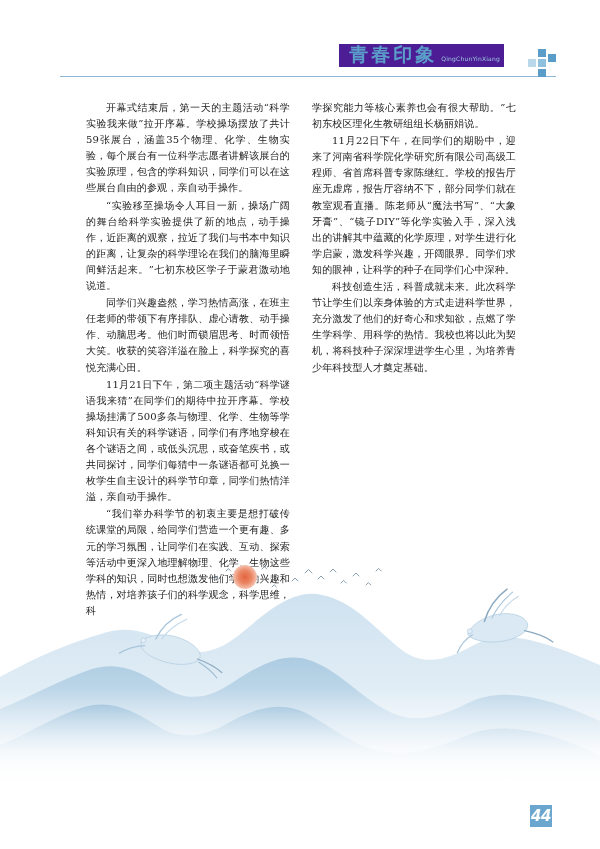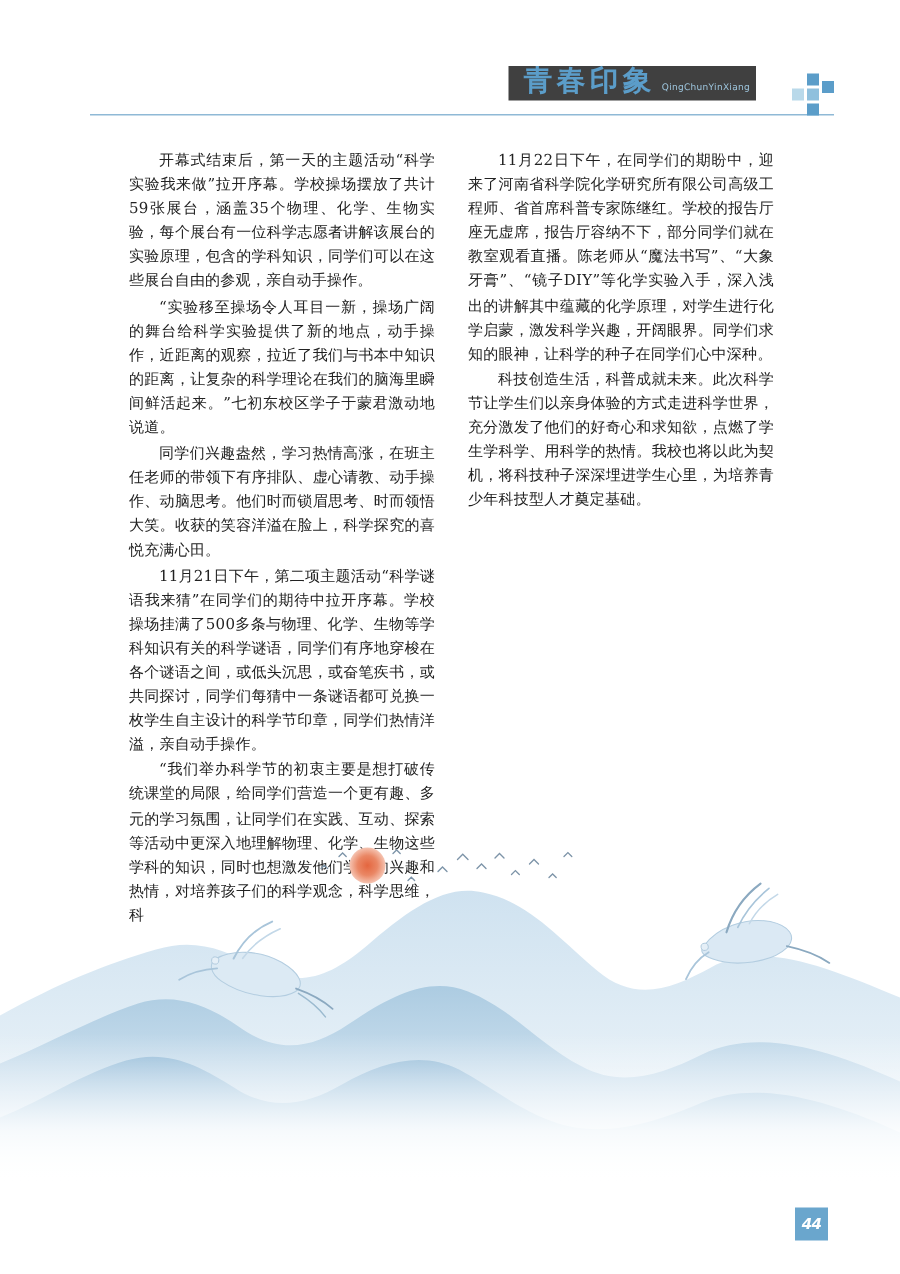--- a/index.html
+++ b/index.html
@@ -32,21 +32,21 @@
     height: 1px;
     background: #8fb9d6;
   }
   .header-brand {
     position: absolute;
     right: 52px;
     top: -2px;
     display: flex;
     align-items: flex-end;
     gap: 4px;
-    background: #404040;
+    background: #4c1d95;
     padding: 0 4px 2px 10px;
   }
   .brand-cn {
     font-family: "DejaVu Sans", sans-serif;
     font-size: 19px;
     font-weight: bold;
     letter-spacing: 3px;
     color: #5b9dc9;
     line-height: 1.1;
   }
@@ -112,21 +112,21 @@
   
   .page-number {
     position: absolute;
     right: 48px;
     bottom: 22px;
     width: 22px;
     height: 22px;
     background: #6aa6cd;
     color: #ffffff;
     font-family: "DejaVu Sans", sans-serif;
-    font-size: 10px;
+    font-size: 15px;
     font-weight: bold;
     font-style: italic;
     display: flex;
     align-items: center;
     justify-content: center;
     letter-spacing: -0.5px;
   }
 </style>
 </head>
 <body>
@@ -150,20 +150,21 @@
 
   <div class="columns">
     <div class="col">
       <p>开幕式结束后，第一天的主题活动“科学实验我来做”拉开序幕。学校操场摆放了共计59张展台，涵盖35个物理、化学、生物实验，每个展台有一位科学志愿者讲解该展台的实验原理，包含的学科知识，同学们可以在这些展台自由的参观，亲自动手操作。</p>
       <p>“实验移至操场令人耳目一新，操场广阔的舞台给科学实验提供了新的地点，动手操作，近距离的观察，拉近了我们与书本中知识的距离，让复杂的科学理论在我们的脑海里瞬间鲜活起来。”七初东校区学子于蒙君激动地说道。</p>
       <p>同学们兴趣盎然，学习热情高涨，在班主任老师的带领下有序排队、虚心请教、动手操作、动脑思考。他们时而锁眉思考、时而领悟大笑。收获的笑容洋溢在脸上，科学探究的喜悦充满心田。</p>
       <p>11月21日下午，第二项主题活动“科学谜语我来猜”在同学们的期待中拉开序幕。学校操场挂满了500多条与物理、化学、生物等学科知识有关的科学谜语，同学们有序地穿梭在各个谜语之间，或低头沉思，或奋笔疾书，或共同探讨，同学们每猜中一条谜语都可兑换一枚学生自主设计的科学节印章，同学们热情洋溢，亲自动手操作。</p>
       <p>“我们举办科学节的初衷主要是想打破传统课堂的局限，给同学们营造一个更有趣、多元的学习氛围，让同学们在实践、互动、探索等活动中更深入地理解物理、化学、生物这些学科的知识，同时也想激发他们学习的兴趣和热情，对培养孩子们的科学观念，科学思维，科</p>
     </div>
     <div class="col">
+      <p class="cont">学探究能力等核心素养也会有很大帮助。”七初东校区理化生教研组组长杨丽娟说。</p>
       <p>11月22日下午，在同学们的期盼中，迎来了河南省科学院化学研究所有限公司高级工程师、省首席科普专家陈继红。学校的报告厅座无虚席，报告厅容纳不下，部分同学们就在教室观看直播。陈老师从“魔法书写”、“大象牙膏”、“镜子DIY”等化学实验入手，深入浅出的讲解其中蕴藏的化学原理，对学生进行化学启蒙，激发科学兴趣，开阔眼界。同学们求知的眼神，让科学的种子在同学们心中深种。</p>
       <p>科技创造生活，科普成就未来。此次科学节让学生们以亲身体验的方式走进科学世界，充分激发了他们的好奇心和求知欲，点燃了学生学科学、用科学的热情。我校也将以此为契机，将科技种子深深埋进学生心里，为培养青少年科技型人才奠定基础。</p>
     </div>
   </div>
 
   <div class="illustration">
     <svg viewBox="0 0 600 230" xmlns="http://www.w3.org/2000/svg">
       <defs>
         <linearGradient id="mFar" x1="0" y1="0" x2="0" y2="1">
           <stop offset="0%" stop-color="#cfe2f0"></stop>

